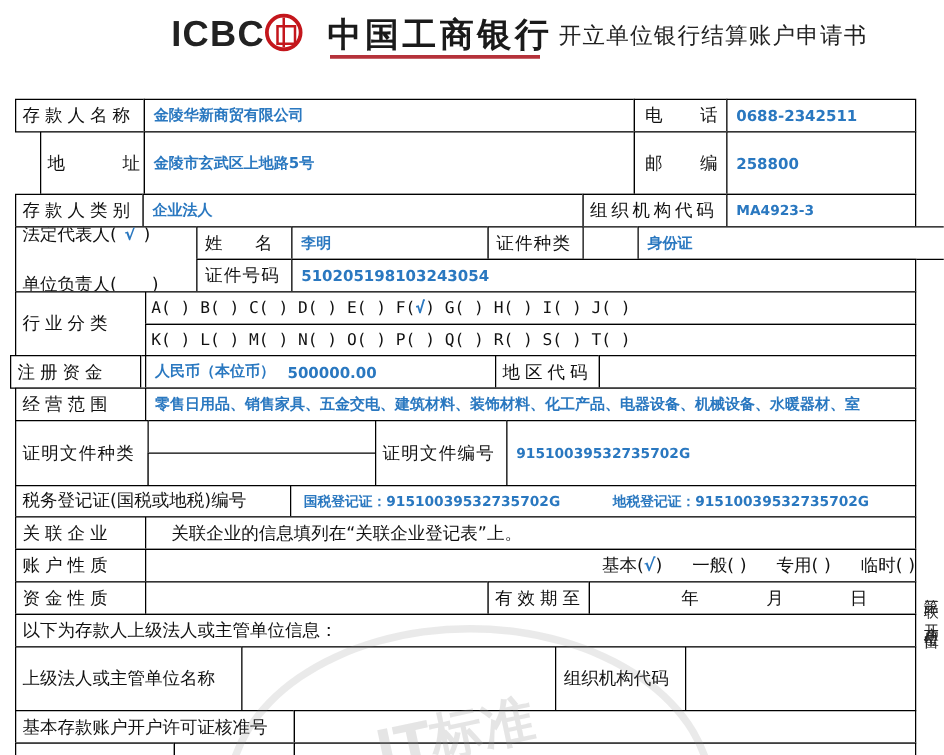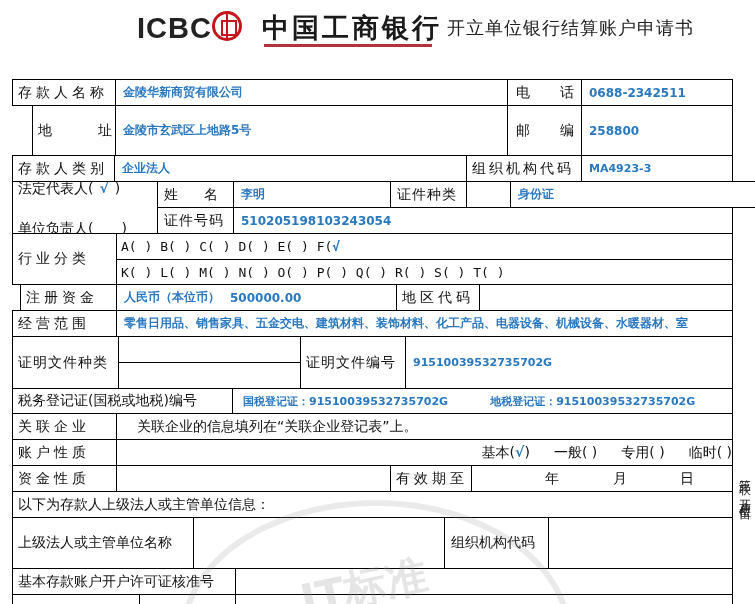--- a/index.html
+++ b/index.html
@@ -61,24 +61,25 @@
 <div class="c v" style="left:233px;top:181px;width:158px;height:27px;">李明</div>
 <div class="c lbl2" style="left:390px;top:181px;width:77px;height:27px;padding-left:6px;">证件种类</div>
 <div class="c v" style="left:466px;top:181px;width:267px;height:27px;margin-left:44px;">身份证</div>
 <div class="c lbl2" style="left:157px;top:207px;width:77px;height:27px;padding-left:6px;">证件号码</div>
 <div class="c v" style="left:233px;top:207px;width:500px;height:27px;">510205198103243054</div>
 
 <div class="c lbl" style="left:12px;top:233px;width:105px;height:52px;">行业分类</div>
 <div class="c mono" style="left:116px;top:233px;width:617px;height:27px;">
   <span>A(  ) B(  ) C(  ) D(  ) E(  ) F(</span>
     <span class="chk">√</span>
+    <span>) G(  ) H(  ) I(  ) J(  )</span>
 </div>
 <div class="c mono" style="left:116px;top:259px;width:617px;height:26px;">K(  ) L(  ) M(  ) N(  ) O(  ) P(  ) Q(  ) R(  ) S(  ) T(  )</div>
 
-<div class="c lbl" style="left:20px;top:284px;width:105px;height:27px;">注册资金</div>
+<div class="c lbl" style="left:8px;top:284px;width:105px;height:27px;">注册资金</div>
 <div class="c v" style="left:116px;top:284px;width:281px;height:27px;">
   <span>人民币（本位币）</span>
     <span style="padding-left:10px;">500000.00</span>
 </div>
 <div class="c lbl" style="left:396px;top:284px;width:84px;height:27px;">地区代码</div>
 <div class="c v" style="left:479px;top:284px;width:254px;height:27px;"></div>
 
 <div class="c lbl" style="left:12px;top:310px;width:105px;height:27px;">经营范围</div>
 <div class="c v" style="left:116px;top:310px;width:617px;height:27px;">零售日用品、销售家具、五金交电、建筑材料、装饰材料、化工产品、电器设备、机械设备、水暖器材、室</div>
 

